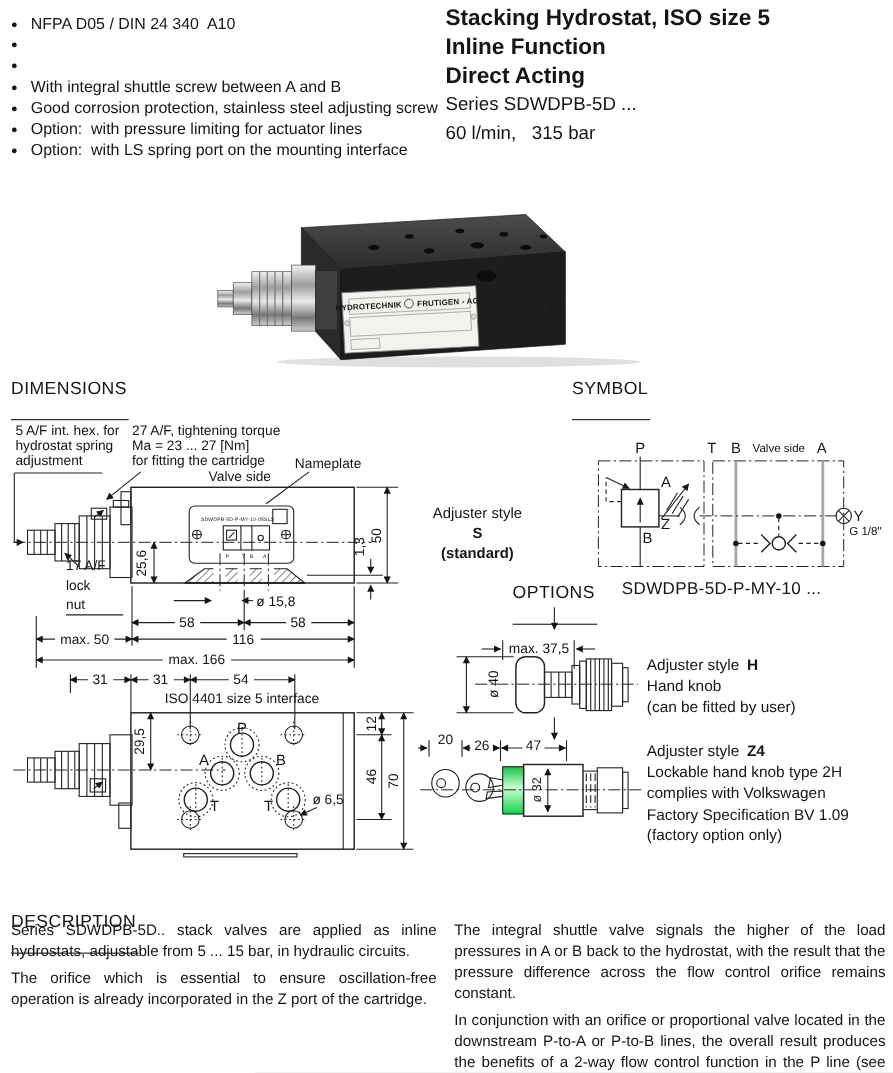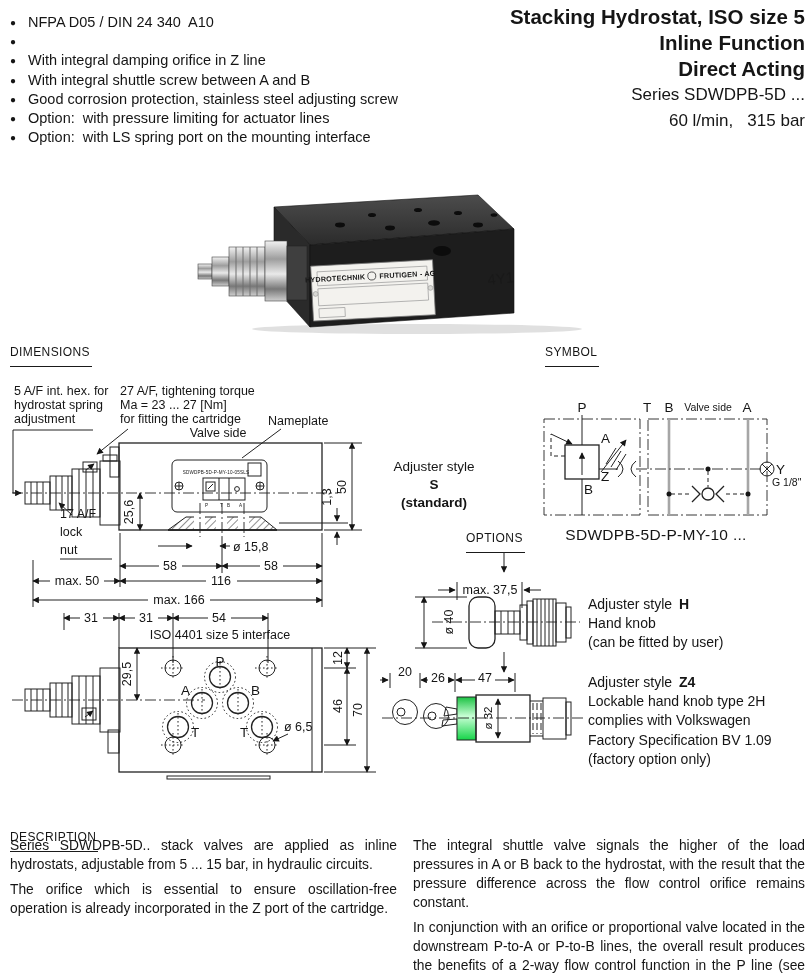--- a/index.html
+++ b/index.html
@@ -4,25 +4,25 @@
 <style>
   html,body{margin:0;padding:0;background:#e8e8e8;}
   .page{position:relative;width:812px;height:975px;background:#ffffff;margin:0 auto;
         font-family:"Liberation Sans", sans-serif;color:#151515;overflow:hidden;}
   .abs{position:absolute;}
   .pre{white-space:pre-wrap;}
   
   .bullets{left:10px;top:13px;width:470px;font-size:14.5px;line-height:19.2px;}
   .b-row{display:flex;}
   .b-dot{width:18px;flex:0 0 18px;font-size:10px;line-height:19.2px;}
-  .title-block{right:7px;top:4px;width:400px;text-align:right;}
+  .title-block{right:7px;top:4px;width:400px;}
   .t-main{font-size:20.5px;font-weight:bold;line-height:26px;}
   .t-sub{font-size:17px;line-height:26px;}
   
-  .sec-head{font-size:12px;letter-spacing:.4px;border-bottom:1.6px solid #1a1a1a;padding:0 2px 7px 0;}
+  .sec-head{font-size:16px;letter-spacing:.4px;border-bottom:1.6px solid #1a1a1a;padding:0 2px 18px 0;}
   
   .adj-s{left:386px;top:458px;width:96px;text-align:center;font-size:13.5px;line-height:18px;}
   .adj-s .bold{font-weight:bold;}
   .opt-head{left:466px;top:531px;}
   .adj-txt{left:588px;width:230px;font-size:14px;line-height:19.2px;}
   .adj-code{font-weight:bold;margin-left:7px;}
   
   .desc-col{top:836px;font-size:13.8px;line-height:19px;text-align:justify;}
   .desc-col p{margin:0 0 6px 0;}
   
@@ -49,21 +49,20 @@
       <span class="b-dot">●</span>
       <div>
         <div class="pre">NFPA D05 / DIN 24 340  A10</div>
       </div>
     </div>
     <div class="b-row">
         <span class="b-dot">●</span>
       </div>
     <div class="b-row">
         <span class="b-dot">●</span>
-        <div class="pre">With integral damping orifice in Z line</div>
       </div>
     <div class="b-row">
         <span class="b-dot">●</span>
         <div class="pre">With integral shuttle screw between A and B</div>
       </div>
     <div class="b-row">
         <span class="b-dot">●</span>
         <div class="pre">Good corrosion protection, stainless steel adjusting screw</div>
       </div>
     <div class="b-row">
@@ -136,21 +135,21 @@
       <text x="198" y="94" text-anchor="start" font-size="7.2" font-weight="bold" letter-spacing=".2">FRUTIGEN - AG</text>
       <rect x="136" y="101" width="110" height="17" fill="none" stroke="#999" stroke-width=".7"></rect>
       <rect x="136" y="121" width="26" height="9" fill="none" stroke="#999" stroke-width=".7"></rect>
       <circle cx="133.5" cy="106" r="2.4" fill="#d8d8d4" stroke="#888" stroke-width=".5"></circle>
       <circle cx="248.5" cy="106" r="2.4" fill="#d8d8d4" stroke="#888" stroke-width=".5"></circle>
     </g>
     <text x="306" y="100" font-size="15" fill="#9a9a9a" opacity=".5" transform="rotate(-6 306 100)">4Y1</text>
   </svg>
 
   <div class="abs sec-head" style="left:10px;top:345px">DIMENSIONS</div>
-  <div class="abs sec-head" style="left:545px;top:345px">SYMBOL</div>
+  <div class="abs sec-head" style="left:520px;top:345px">SYMBOL</div>
   <div class="abs sec-head" style="left:10px;top:830px">DESCRIPTION</div>
   <div class="abs sec-head opt-head">OPTIONS</div>
 
   <svg class="abs" style="left:0;top:375px" width="392" height="420">
     <defs>
       <marker id="aD" viewBox="0 0 10 10" refX="9" refY="5" markerWidth="9" markerHeight="6.5" orient="auto-start-reverse">
           <path d="M0,0L10,5L0,10z" fill="#151515"></path>
         </marker>
       <pattern id="hat" width="5" height="5" patternUnits="userSpaceOnUse" patternTransform="rotate(45)">
           <line x1="0" y1="0" x2="0" y2="5" stroke="#333" stroke-width="1.1"></line>

